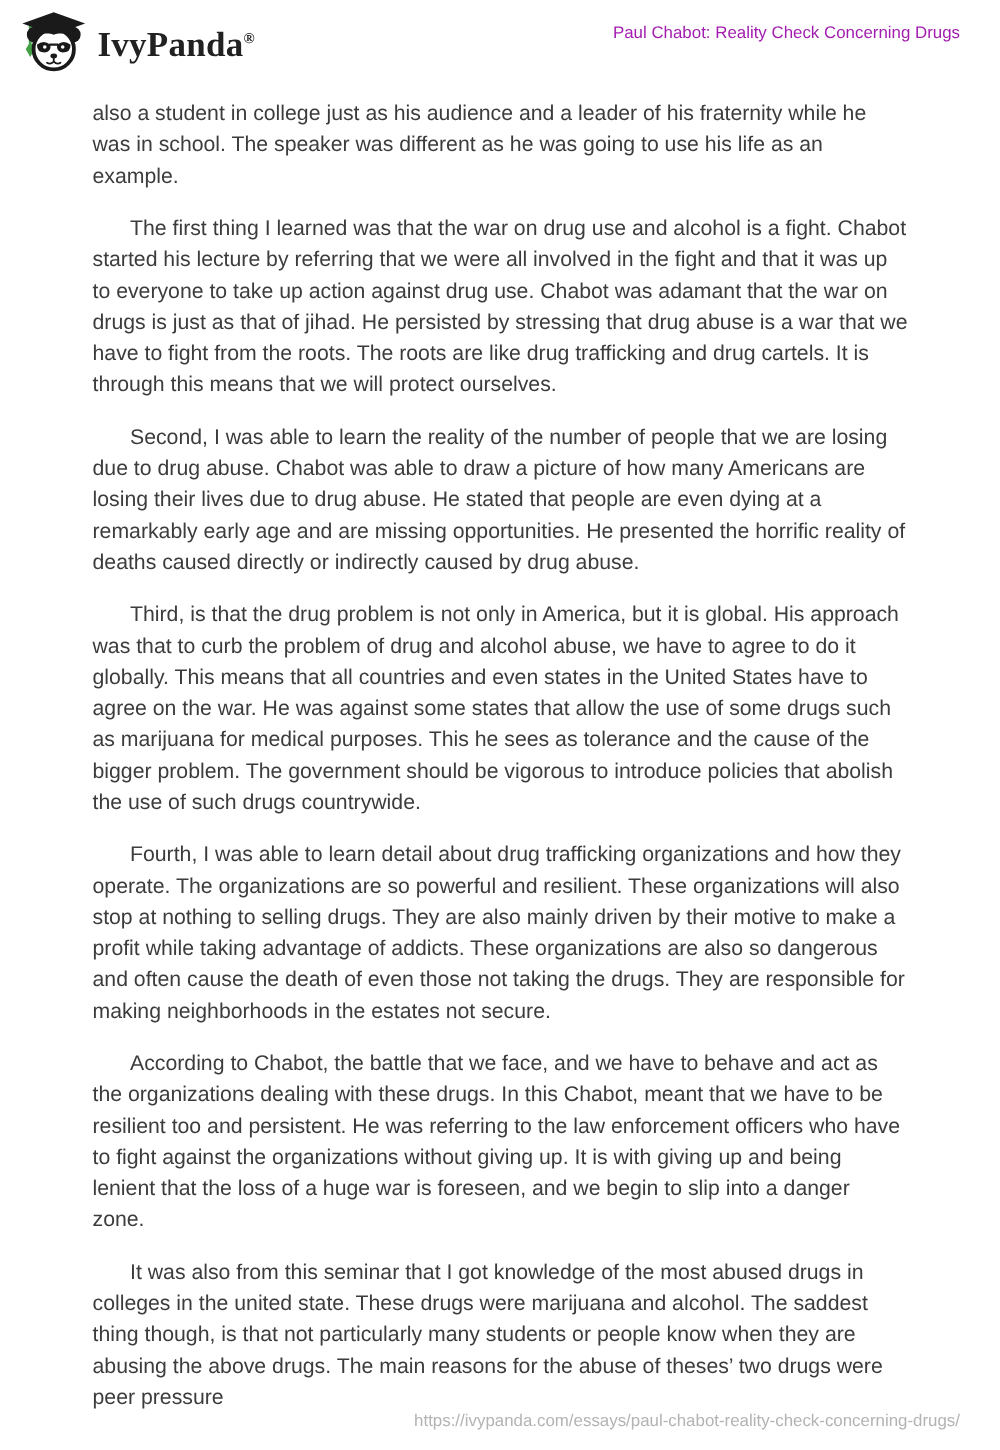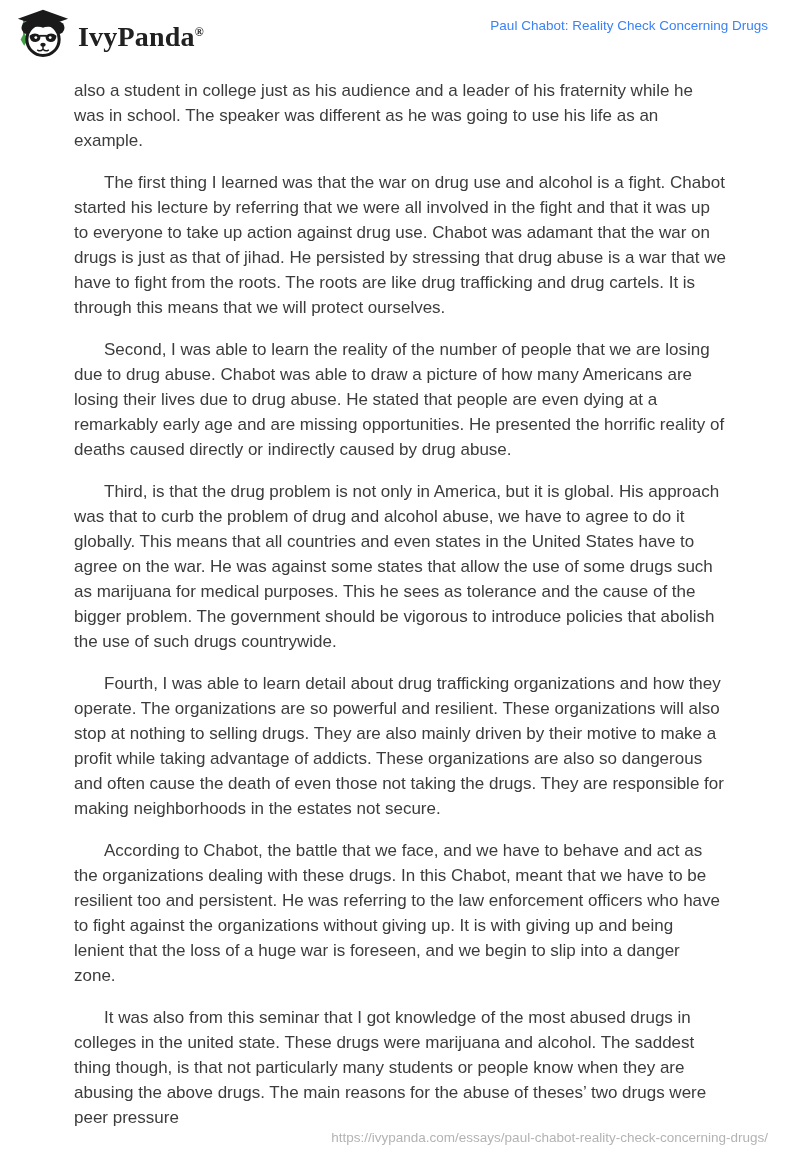--- a/index.html
+++ b/index.html
@@ -39,21 +39,21 @@
     line-height: 1;
     padding-top: 6px;
   }
   .brand-text sup {
     font-size: 12px;
     font-weight: 700;
     vertical-align: super;
     line-height: 0;
   }
   .doc-title {
-    color: #3b82f6;
+    color: #a21caf;
     font-size: 13.5px;
     margin-top: 10px;
   }
   main.doc {
     margin: 14px 74px 0 74px;
     color: #3c3c3c;
     font-size: 17px;
     line-height: 25px;
     text-align: left;
   }

